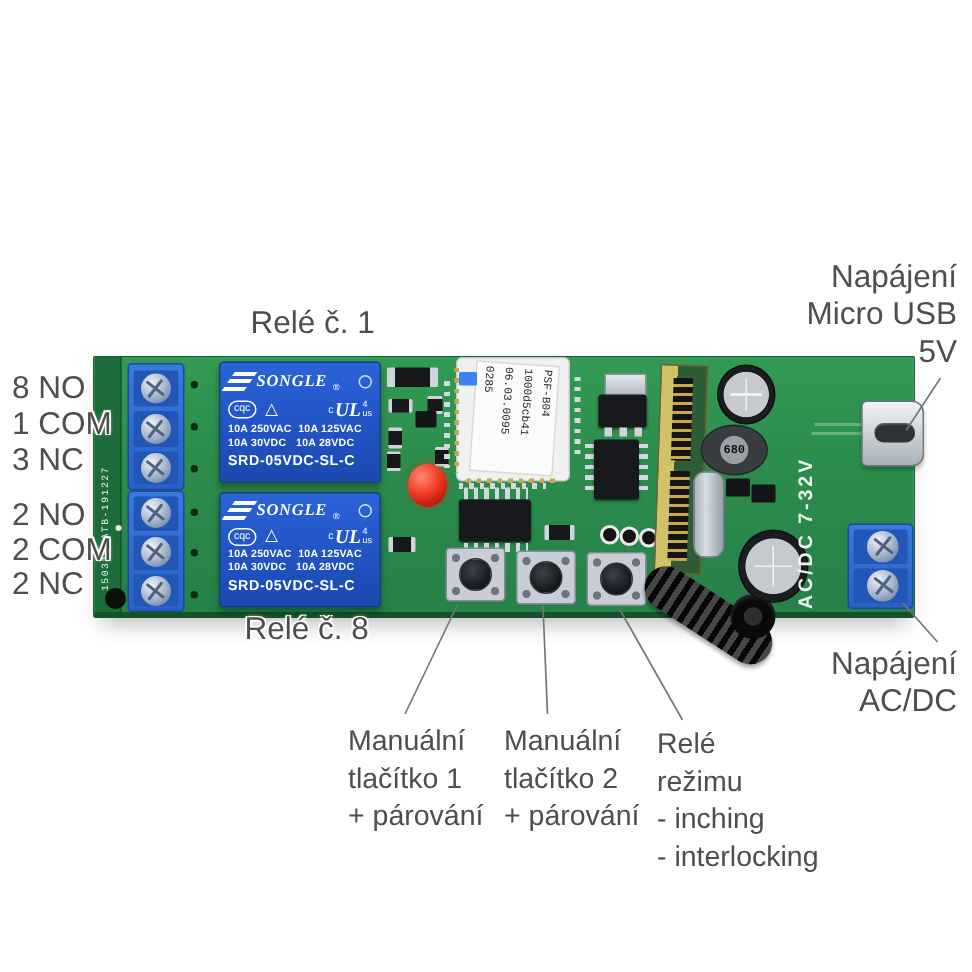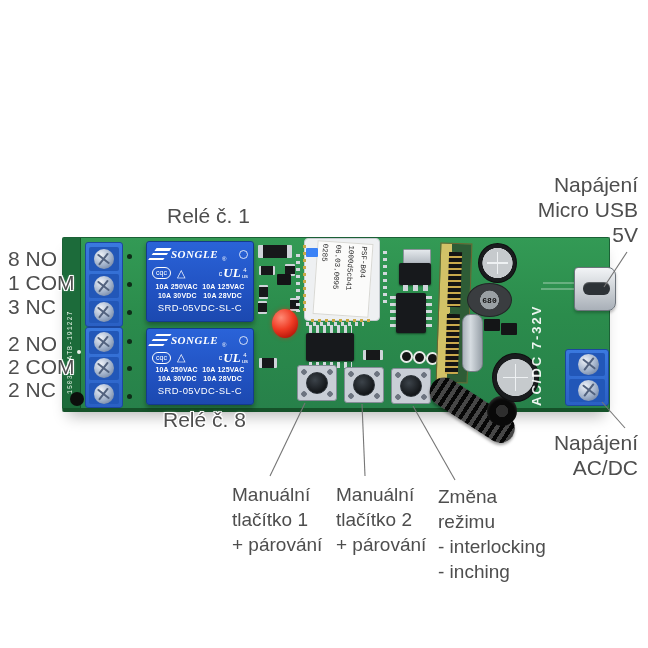--- a/index.html
+++ b/index.html
@@ -24,35 +24,35 @@
   .pcb-dot{position:absolute;width:5px;height:5px;border-radius:50%;background:#0e2c18;}
   
   .term{position:absolute;background:linear-gradient(180deg,#3a79df,#2a60c4);border:1px solid #1c479e;border-radius:3px;}
   .cell{position:absolute;left:3px;right:3px;background:#2257b8;border-radius:2px;}
   .screw{position:absolute;border-radius:50%;background:radial-gradient(circle at 35% 30%,#eef2f8,#9fb0c9 55%,#5d6f8e);}
   .screw::before,.screw::after{content:"";position:absolute;left:12%;top:45%;width:76%;height:10%;background:#52627e;border-radius:1px;}
   .screw::before{transform:rotate(38deg);} .screw::after{transform:rotate(-52deg);}
   
   .relay{position:absolute;background:linear-gradient(180deg,#2a63d8 0%,#2152c2 60%,#1c49b0 100%);
          border:1px solid #143a8c;border-radius:3px;color:#fff;box-shadow:0 3px 5px rgba(0,0,0,.35);
-         padding:4px 5px;box-sizing:border-box;text-align:center;}
+         padding:4px 5px;box-sizing:border-box;}
   .r-row1{display:flex;align-items:center;gap:4px;height:16px;}
   .stripes{width:15px;height:13px;transform:skewX(-35deg);
            background:repeating-linear-gradient(180deg,#fff 0 2.5px,transparent 2.5px 5px);}
   .brand{font-family:"Liberation Serif",serif;font-style:italic;font-weight:bold;font-size:11px;letter-spacing:.5px;}
   .regmark{font-size:6px;align-self:flex-end;}
   .cornermark{margin-left:auto;width:7px;height:7px;border:1px solid rgba(255,255,255,.8);border-radius:50%;}
   .r-row2{display:flex;align-items:center;gap:6px;height:18px;margin-top:2px;}
   .cqc{border:1px solid #fff;border-radius:8px;font-size:7px;padding:0 3px;line-height:10px;}
   .tri{font-size:11px;line-height:11px;}
   .ulwrap{display:flex;align-items:center;margin-left:auto;gap:1px;}
   .ul-c{font-size:7px;} .ul{font-size:13px;font-weight:bold;font-style:italic;font-family:"Liberation Serif",serif;}
   .ulcol{display:flex;flex-direction:column;font-size:6px;line-height:6px;}
   .r-rat{font-size:7px;font-weight:bold;letter-spacing:.2px;line-height:9px;white-space:pre;}
-  .r-model{font-size:9.5px;font-weight:normal;letter-spacing:.4px;margin-top:2px;}
+  .r-model{font-size:9.5px;font-weight:bold;letter-spacing:.4px;margin-top:2px;}
   
   .smd{position:absolute;background:linear-gradient(90deg,#cfd4d9 0 15%,#17181a 15% 85%,#cfd4d9 85%);border-radius:1px;}
   .smd-v{position:absolute;background:linear-gradient(180deg,#cfd4d9 0 15%,#17181a 15% 85%,#cfd4d9 85%);border-radius:1px;}
   .blacksq{position:absolute;background:#141517;border-radius:1px;}
   .led{position:absolute;border-radius:50%;background:radial-gradient(circle at 35% 30%,#ff8a75,#ef3b24 45%,#b01206 85%);
        box-shadow:0 0 4px rgba(230,40,20,.6);}
   .ic{position:absolute;background:#17191c;border-radius:2px;box-shadow:0 1px 2px rgba(0,0,0,.5);}
   .pins-h{position:absolute;background:repeating-linear-gradient(90deg,#d3d8dd 0 3px,transparent 3px 7px);}
   .pins-v{position:absolute;background:repeating-linear-gradient(180deg,#d3d8dd 0 3px,transparent 3px 7px);}
   .tact{position:absolute;background:#c9ced6;border:1px solid #858c97;border-radius:3px;
@@ -307,19 +307,19 @@
     <div>+ párování</div>
   </div>
 
   <div class="lbl small" style="left:336px;top:482px;">
     <div>Manuální</div>
     <div>tlačítko 2</div>
     <div>+ párování</div>
   </div>
 
   <div class="lbl small" style="left:438px;top:484px;">
-    <div>Změna</div>
+    <div>Relé</div>
     <div>režimu</div>
+    <div>- inching</div>
     <div>- interlocking</div>
-    <div>- inching</div>
   </div>
 
 </div>
 
 </body></html>

